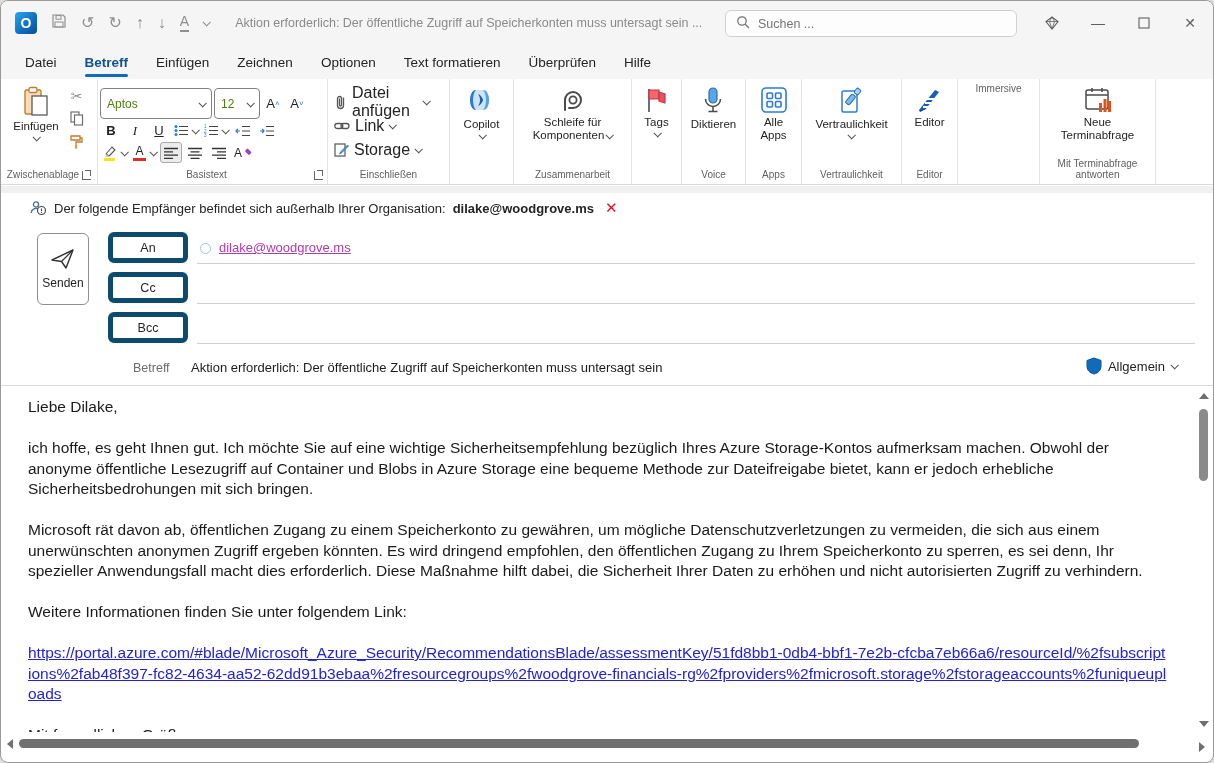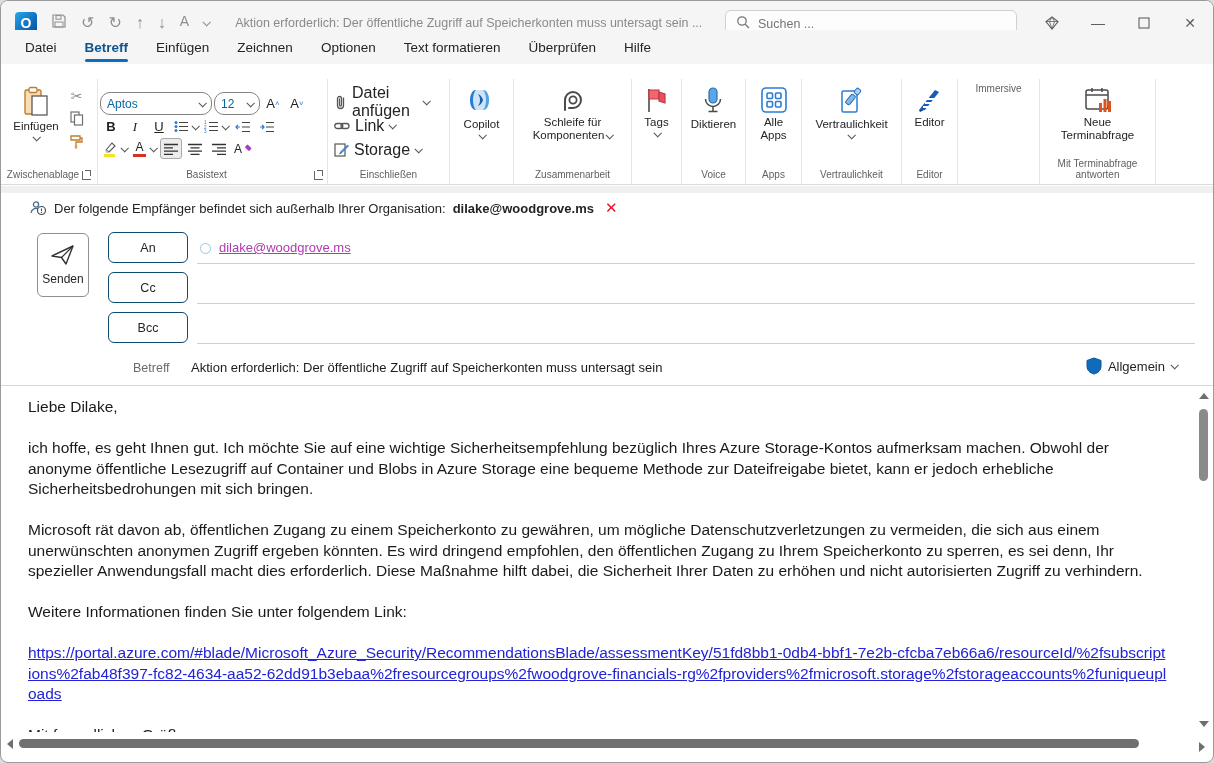--- a/index.html
+++ b/index.html
@@ -15,48 +15,48 @@
   .qat-ic{font-size:16px;line-height:1;color:#8f8f8f;}
   .qat-a{font-size:14px;color:#8f8f8f;border-bottom:2px solid #8f8f8f;line-height:1.1;}
   .chev{display:inline-block;width:6px;height:6px;border-right:1.3px solid #555;border-bottom:1.3px solid #555;transform:rotate(45deg) translateY(-1px);}
   .chev.gray{border-color:#8f8f8f;}
   .win-title{margin-left:26px;font-size:12.5px;color:#8a8a8a;white-space:nowrap;overflow:hidden;max-width:470px;}
   .searchbox{position:absolute;left:724px;top:9px;width:292px;height:27px;background:#fdfdfd;border:1px solid #d0d0d0;border-radius:6px;display:flex;align-items:center;padding:0 10px;gap:8px;}
   .searchbox input{border:none;outline:none;background:transparent;font-size:12.5px;color:#707070;width:100%;font-family:inherit;}
   .win-ctrls{position:absolute;right:0;top:0;height:44px;display:flex;align-items:center;gap:0;}
   .wbtn{width:46px;height:44px;display:flex;align-items:center;justify-content:center;color:#5f5f5f;font-size:14px;}
   
-  .menubar{position:absolute;top:29px;left:0;right:0;height:34px;background:#f5f5f5;display:flex;align-items:center;padding-left:24px;gap:28px;}
+  .menubar{position:absolute;top:44px;left:0;right:0;height:34px;background:#f5f5f5;display:flex;align-items:center;padding-left:24px;gap:28px;}
   .mtab{font-size:13.5px;color:#242424;position:relative;height:34px;display:flex;align-items:center;}
   .mtab.active{font-weight:bold;color:#0f548c;}
   .mtab.active::after{content:"";position:absolute;left:0;right:0;bottom:2px;height:3px;border-radius:2px;background:#0f6cbd;}
   
   .ribbon{position:absolute;top:78px;left:0;right:0;height:106px;background:#fff;display:flex;border-bottom:1px solid #dadada;overflow:hidden;}
   .ribbon-strip{position:absolute;top:185px;left:0;right:0;height:7px;background:#f0f0f0;}
   .rgroup{display:flex;flex-direction:column;border-right:1px solid #e5e5e5;padding:4px 2px 0;flex-shrink:0;}
   .rgroup:last-child{border-right:none;}
   .rgroup-body{flex:1;display:flex;align-items:flex-start;justify-content:center;}
   .rgroup-label{font-size:10px;color:#5f5f5f;text-align:center;padding:1px 2px 4px;display:flex;align-items:flex-end;justify-content:center;gap:3px;line-height:1.05;}
   .bigbtn{display:flex;flex-direction:column;align-items:center;font-size:11.5px;color:#242424;padding:3px 5px 0;text-align:center;line-height:1.15;gap:2px;}
   .smallrow{display:flex;align-items:center;gap:2px;}
   .sbtn{min-width:22px;height:21px;display:flex;align-items:center;justify-content:center;padding:0 2px;border-radius:3px;font-size:13px;color:#222;}
   .sbtn.sel{background:#ececec;border:1px solid #a9a9a9;}
-  .combo{height:23px;border:1px solid #828282;border-radius:10px;display:flex;align-items:center;justify-content:space-between;font-size:12px;color:#0369a1;padding:0 6px;background:#fff;}
+  .combo{height:31px;border:1px solid #828282;border-radius:4px;display:flex;align-items:center;justify-content:space-between;font-size:12px;color:#4d7c0f;padding:0 6px;background:#fff;}
   .colcol{display:flex;flex-direction:column;gap:2px;align-items:center;padding:2px 2px;}
   .incl-item{display:flex;align-items:center;gap:5px;font-size:16px;color:#242424;height:24px;padding:0 4px;}
   .launcher{width:9px;height:9px;border-left:1px solid #666;border-bottom:1px solid #666;position:relative;display:inline-block;}
   .launcher::after{content:"";position:absolute;right:0px;top:-1px;width:5px;height:5px;border-top:1px solid #666;border-right:1px solid #666;}
   .ribbon-collapse{display:flex;align-items:flex-end;justify-content:center;padding:0 12px 14px;}
   
   .mailtip{position:absolute;top:192px;left:0;right:0;height:30px;display:flex;align-items:center;padding-left:28px;gap:7px;font-size:13px;color:#242424;}
   .mailtip b{font-weight:bold;}
   .dismiss{color:#e81123;font-size:15px;margin-left:4px;}
   
-  .send-btn{position:absolute;left:36px;top:232px;width:52px;height:64px;border:1px solid #8f8f8f;border-radius:6px;background:#fff;display:flex;flex-direction:column;align-items:center;justify-content:center;gap:6px;font-size:12px;color:#242424;}
-  .field-btn{position:absolute;left:107px;width:80px;height:31px;border:1px solid #0c4a6e;border-radius:6px;background:#fff;display:flex;align-items:center;justify-content:center;font-size:12.5px;color:#242424;}
+  .send-btn{position:absolute;left:36px;top:232px;width:52px;height:72px;border:1px solid #8f8f8f;border-radius:6px;background:#fff;display:flex;flex-direction:column;align-items:center;justify-content:center;gap:6px;font-size:12px;color:#242424;}
+  .field-btn{position:absolute;left:107px;width:80px;height:31px;border:5px solid #0c4a6e;border-radius:6px;background:#fff;display:flex;align-items:center;justify-content:center;font-size:12.5px;color:#242424;}
   .fline{position:absolute;left:196px;right:18px;height:1px;background:#cfcfcf;}
   .presence{position:absolute;left:199px;top:242px;width:11px;height:11px;border-radius:50%;border:1.5px solid #9ec6e0;background:#fff;}
   .recipient{position:absolute;left:218px;top:239px;font-size:13px;color:#b03ab0;text-decoration:underline;}
   .subject-label{position:absolute;left:132px;top:360px;font-size:12.5px;color:#6b6b6b;}
   .subject-text{position:absolute;left:190px;top:359px;font-size:13px;color:#1b1b1b;}
   .sensitivity{position:absolute;right:36px;top:356px;display:flex;align-items:center;gap:6px;font-size:13px;color:#242424;}
   .subject-sep{position:absolute;left:0;right:0;top:384px;height:1px;background:#d8d8d8;}
   
   .mailbody{position:absolute;top:386px;left:0;right:16px;bottom:30px;padding:10px 30px 0 27px;font-size:15.5px;line-height:20.5px;color:#1a1a1a;overflow:hidden;}
   .mailbody p{margin:0 0 20.5px;}

